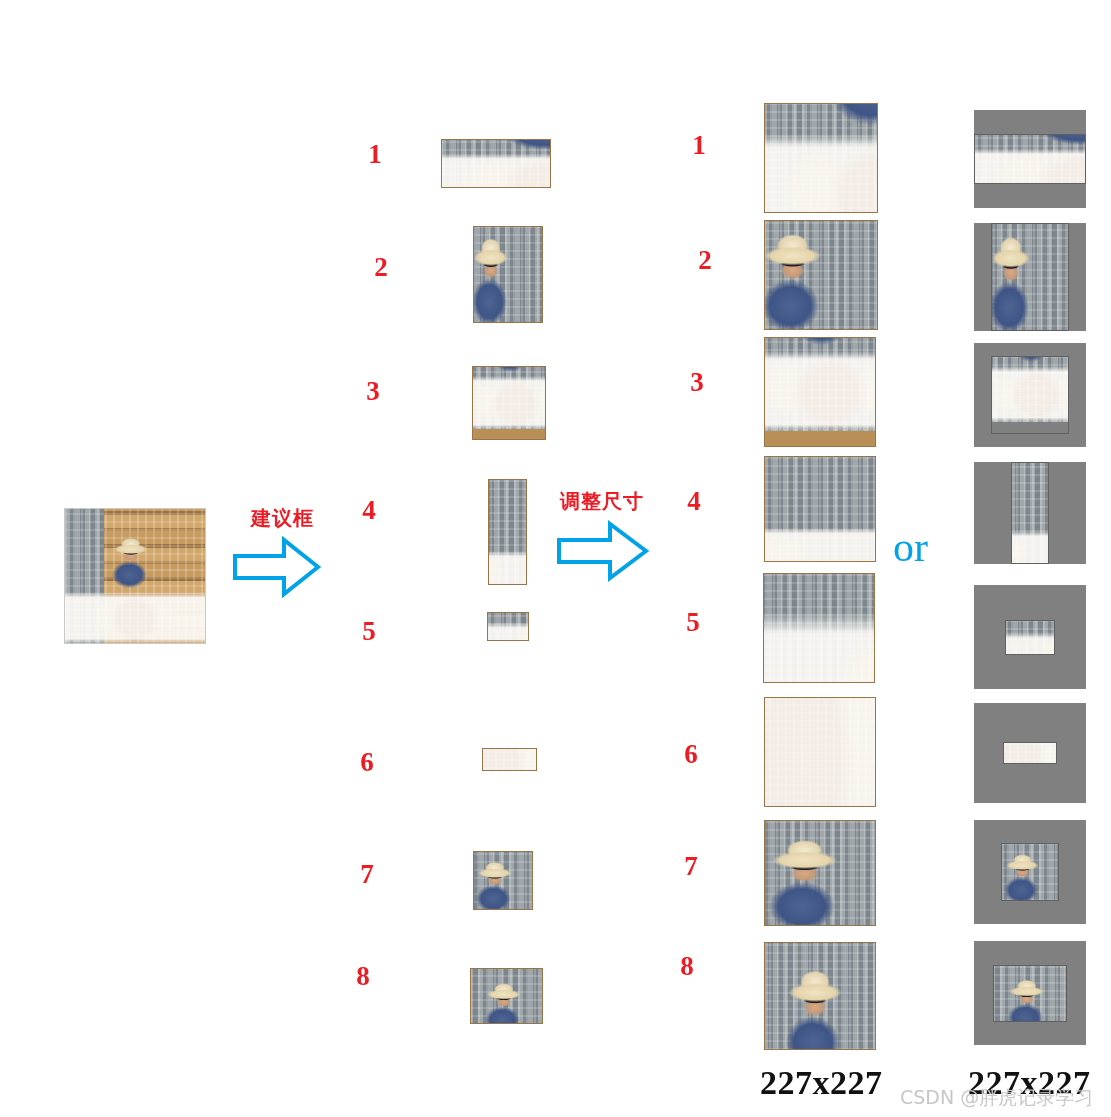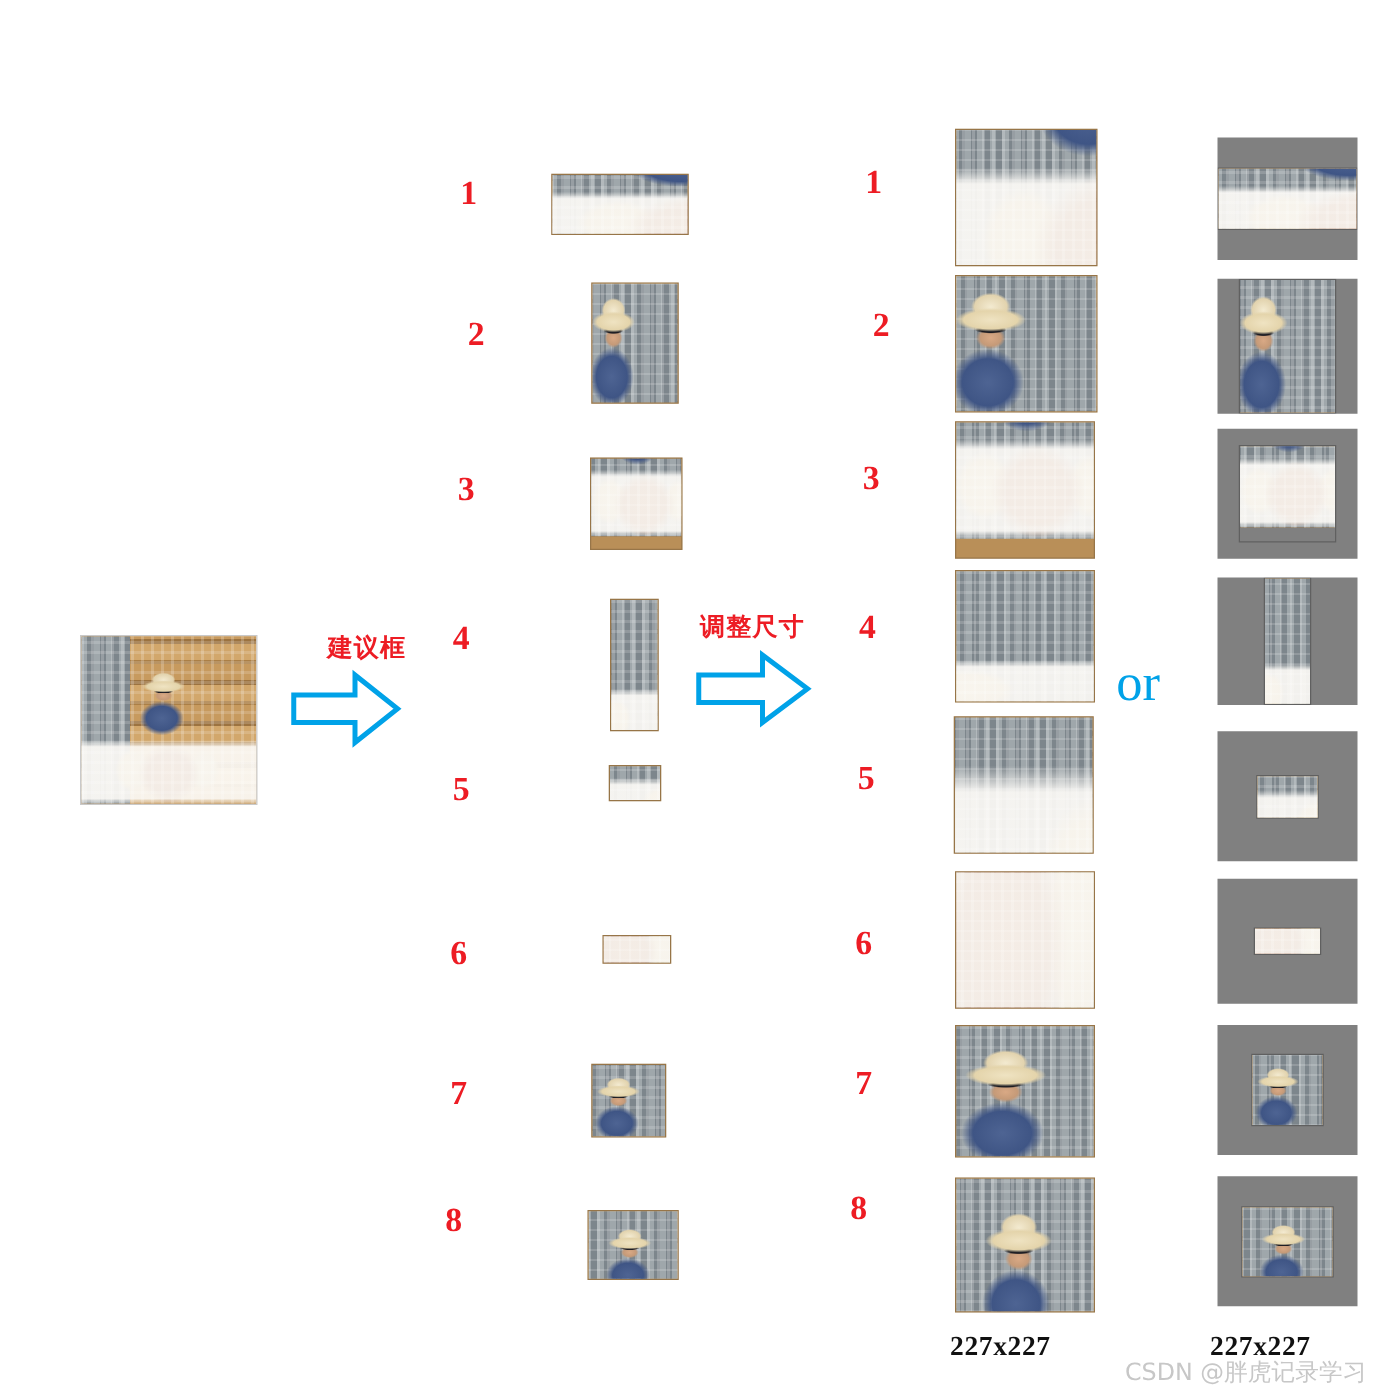--- a/index.html
+++ b/index.html
@@ -132,21 +132,21 @@
     font-family: "Liberation Serif", "DejaVu Serif", serif;
     font-size: 42px;
     line-height: 1;
   }
 
   
   .size-caption {
     position: absolute;
     color: #111111;
     font-family: "Liberation Serif", "DejaVu Serif", serif;
-    font-size: 22px;
+    font-size: 34px;
     font-weight: 700;
     letter-spacing: 0.5px;
     white-space: nowrap;
   }
 
   
   .gray-canvas {
     position: absolute;
     background: #808080;
     display: flex;
@@ -172,21 +172,21 @@
 </style>
 </head>
 <body>
 
 <div class="stage">
 
   <div class="source-photo">
     <div class="photo"></div>
   </div>
 
-  <div class="cn-label" style="left:262px; top:505px;">建议框</div>
+  <div class="cn-label" style="left:251px; top:505px;">建议框</div>
 
   <svg class="arrow" style="left:232px; top:534px;" width="90" height="66" viewBox="0 0 90 66">
     <polygon points="3,22 52,22 52,6 86,33 52,60 52,44 3,44" fill="#ffffff" stroke="#00a2e8" stroke-width="4" stroke-linejoin="miter"></polygon>
   </svg>
 
   <div class="cn-label" style="left:560px; top:488px;">调整尺寸</div>
 
   <svg class="arrow" style="left:556px; top:518px;" width="94" height="66" viewBox="0 0 94 66">
     <polygon points="3,22 54,22 54,6 90,33 54,60 54,44 3,44" fill="#ffffff" stroke="#00a2e8" stroke-width="4" stroke-linejoin="miter"></polygon>
   </svg>

